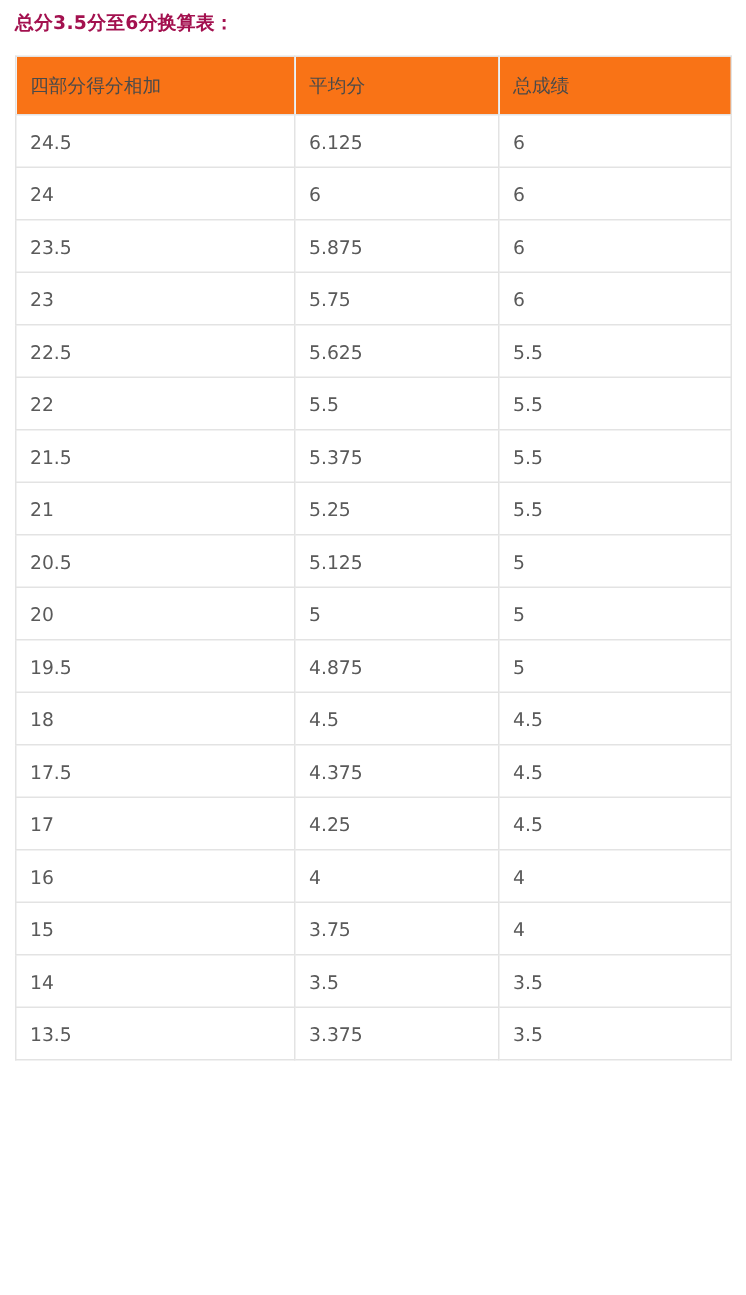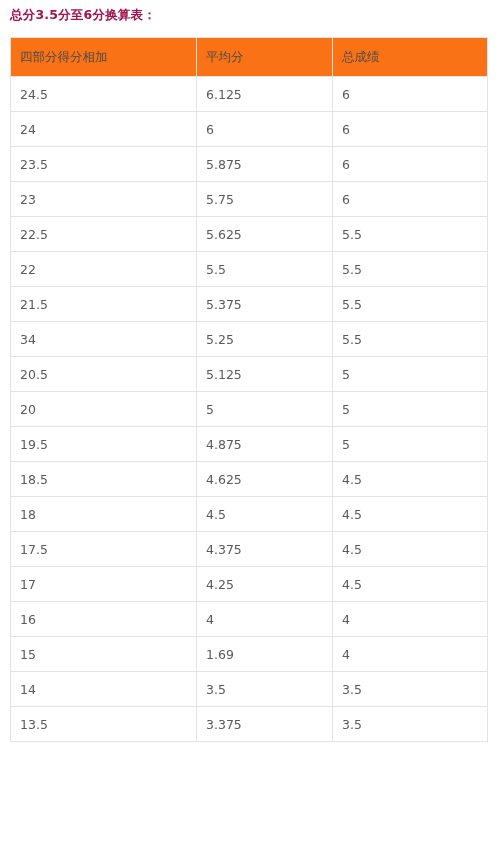--- a/index.html
+++ b/index.html
@@ -122,43 +122,38 @@
             <td>22</td>
             <td>5.5</td>
             <td>5.5</td>
           </tr>
           <tr>
             <td>21.5</td>
             <td>5.375</td>
             <td>5.5</td>
           </tr>
           <tr>
-            <td>34</td>
+            <td>21</td>
             <td>5.25</td>
             <td>5.5</td>
           </tr>
           <tr>
             <td>20.5</td>
             <td>5.125</td>
             <td>5</td>
           </tr>
           <tr>
             <td>20</td>
             <td>5</td>
             <td>5</td>
           </tr>
           <tr>
             <td>19.5</td>
             <td>4.875</td>
             <td>5</td>
-          </tr>
-          <tr>
-            <td>18.5</td>
-            <td>4.625</td>
-            <td>4.5</td>
           </tr>
           <tr>
             <td>18</td>
             <td>4.5</td>
             <td>4.5</td>
           </tr>
           <tr>
             <td>17.5</td>
             <td>4.375</td>
             <td>4.5</td>
@@ -168,21 +163,21 @@
             <td>4.25</td>
             <td>4.5</td>
           </tr>
           <tr>
             <td>16</td>
             <td>4</td>
             <td>4</td>
           </tr>
           <tr>
             <td>15</td>
-            <td>1.69</td>
+            <td>3.75</td>
             <td>4</td>
           </tr>
           <tr>
             <td>14</td>
             <td>3.5</td>
             <td>3.5</td>
           </tr>
           <tr>
             <td>13.5</td>
             <td>3.375</td>

